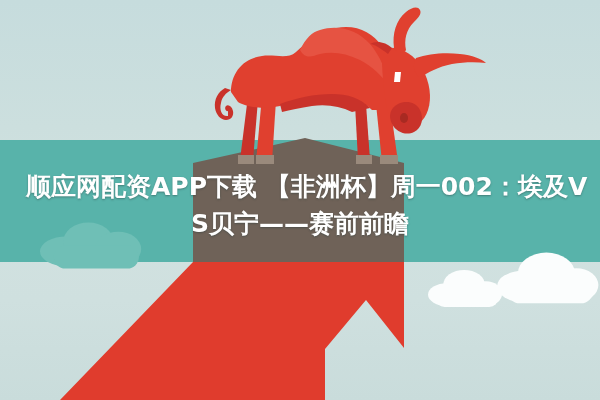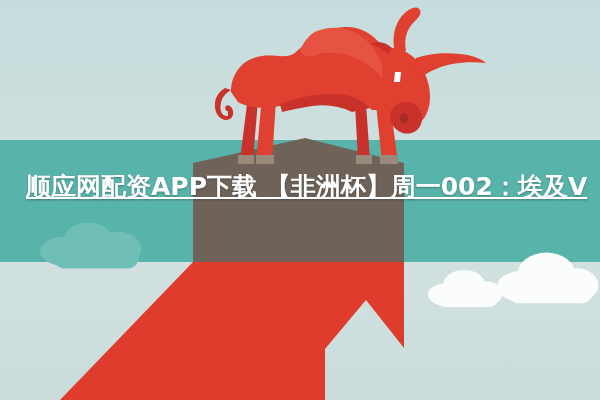--- a/index.html
+++ b/index.html
@@ -83,21 +83,20 @@
   }
   .title-line {
     color: #ffffff;
     font-family: "DejaVu Sans", "Liberation Sans", sans-serif;
     font-weight: bold;
     font-size: 25px;
     line-height: 37px;
     letter-spacing: 0px;
     text-shadow: 0 1px 2px rgba(40,60,60,0.45);
     white-space: nowrap;
-    text-decoration: underline;
   }
   .title-l1 { text-align: left; padding-left: 12px; }
   .title-l2 { text-align: center; padding-left: 0px; }
 </style>
 </head>
 <body>
 
 <div id="stage">
 
   <div class="sky"></div>
@@ -229,15 +228,16 @@
     <g>
       <rect x="238" y="155" width="16" height="9" fill="#9a8a7c"></rect>
       <rect x="256" y="155" width="18" height="9" fill="#9a8a7c"></rect>
       <rect x="356" y="155" width="16" height="9" fill="#9a8a7c"></rect>
       <rect x="380" y="155" width="18" height="9" fill="#9a8a7c"></rect>
     </g>
   </svg>
 
   <div class="title-wrap">
     <div class="title-line title-l1">顺应网配资APP下载 【非洲杯】周一002：埃及V</div>
+    <div class="title-line title-l2">S贝宁——赛前前瞻</div>
   </div>
 
 </div>
 
 </body></html>

